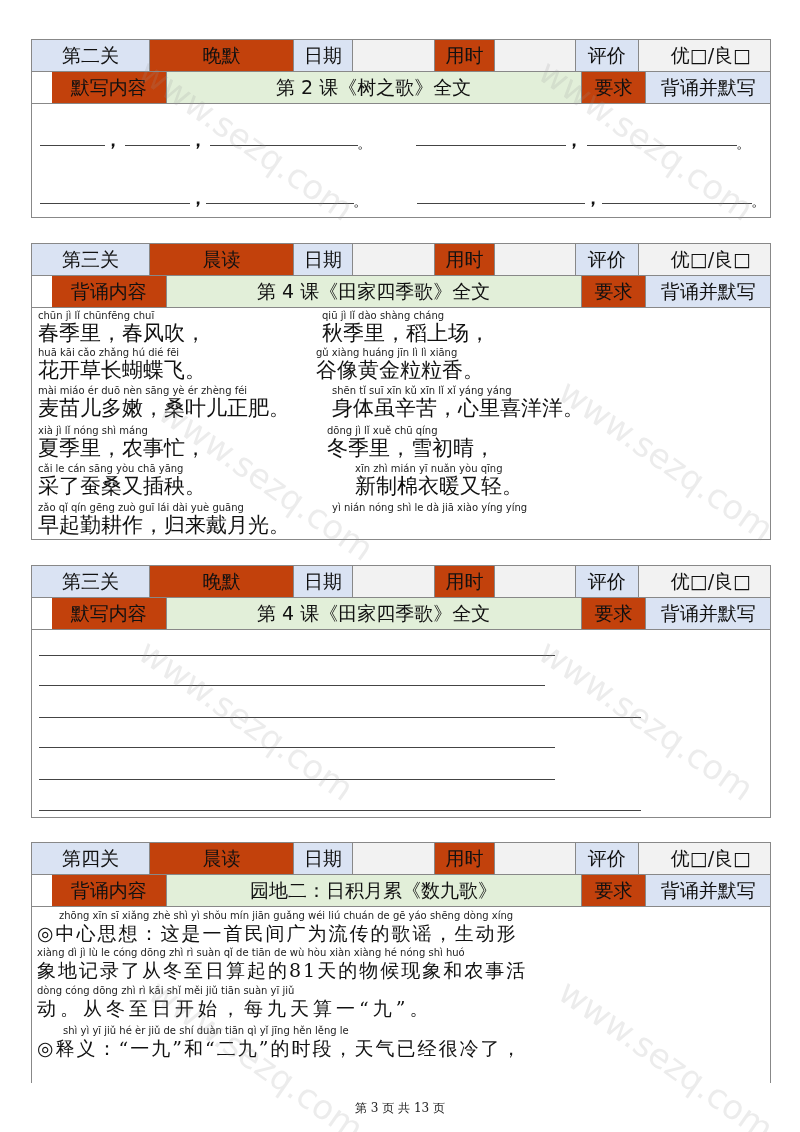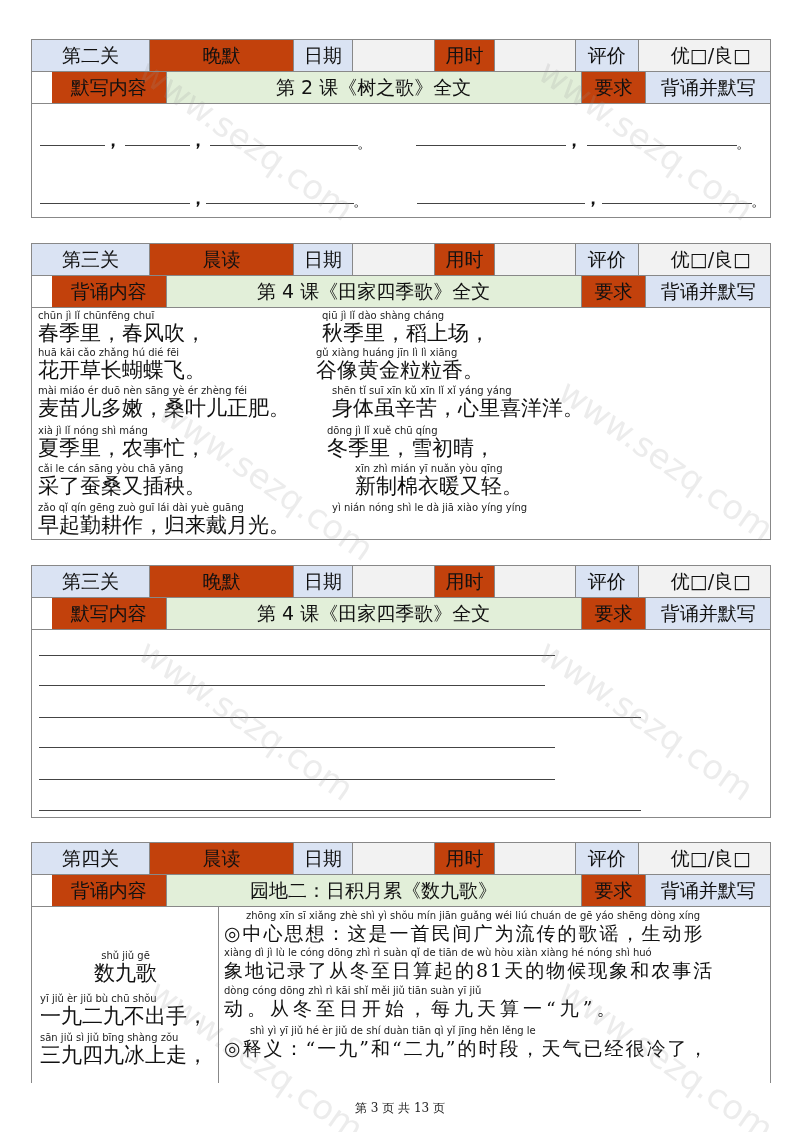--- a/index.html
+++ b/index.html
@@ -189,34 +189,20 @@
     <div class="c7 blue">评价</div>
     <div class="c8 gray">优□/良□</div>
   </div>
   <div class="hdr">
     <div class="r2a yellow">背诵内容</div>
     <div class="r2b green">园地二：日积月累《数九歌》</div>
     <div class="r2c yellow">要求</div>
     <div class="r2d blue">背诵并默写</div>
   </div>
   <div class="body" style="height:176px;display:flex;">
-    <div style="width:186px;border-right:1px solid #888;position:relative;">
-      <div class="pline" style="left:62px;top:43px;text-align:center;">
-        <div class="py" style="justify-content:center;">shǔ jiǔ gē</div>
-        <div class="hz">数九歌</div>
-      </div>
-      <div class="pline" style="left:8px;top:86px;">
-        <div class="py">yī jiǔ èr jiǔ bù chū shǒu</div>
-        <div class="hz">一九二九不出手，</div>
-      </div>
-      <div class="pline" style="left:8px;top:125px;">
-        <div class="py">sān jiǔ sì jiǔ bīng shàng zǒu</div>
-        <div class="hz">三九四九冰上走，</div>
-      </div>
-    </div>
     <div style="flex:1;position:relative;">
       <div class="pline" style="left:5px;top:3px;">
         <div class="py" style="padding-left:22px;">zhōng xīn sī xiǎng   zhè shì yì shǒu mín jiān guǎng wéi liú chuán de gē yáo   shēng dòng xíng</div>
         <div class="hz serif" style="font-size:19px;letter-spacing:2px;">◎中心思想：这是一首民间广为流传的歌谣，生动形</div>
       </div>
       <div class="pline" style="left:5px;top:40px;">
         <div class="py">xiàng dì jì lù le cóng dōng zhì rì suàn qǐ de  tiān de wù hòu xiàn xiàng hé nóng shì huó</div>
         <div class="hz serif" style="font-size:19px;letter-spacing:2px;">象地记录了从冬至日算起的81天的物候现象和农事活</div>
       </div>
       <div class="pline" style="left:5px;top:78px;">

